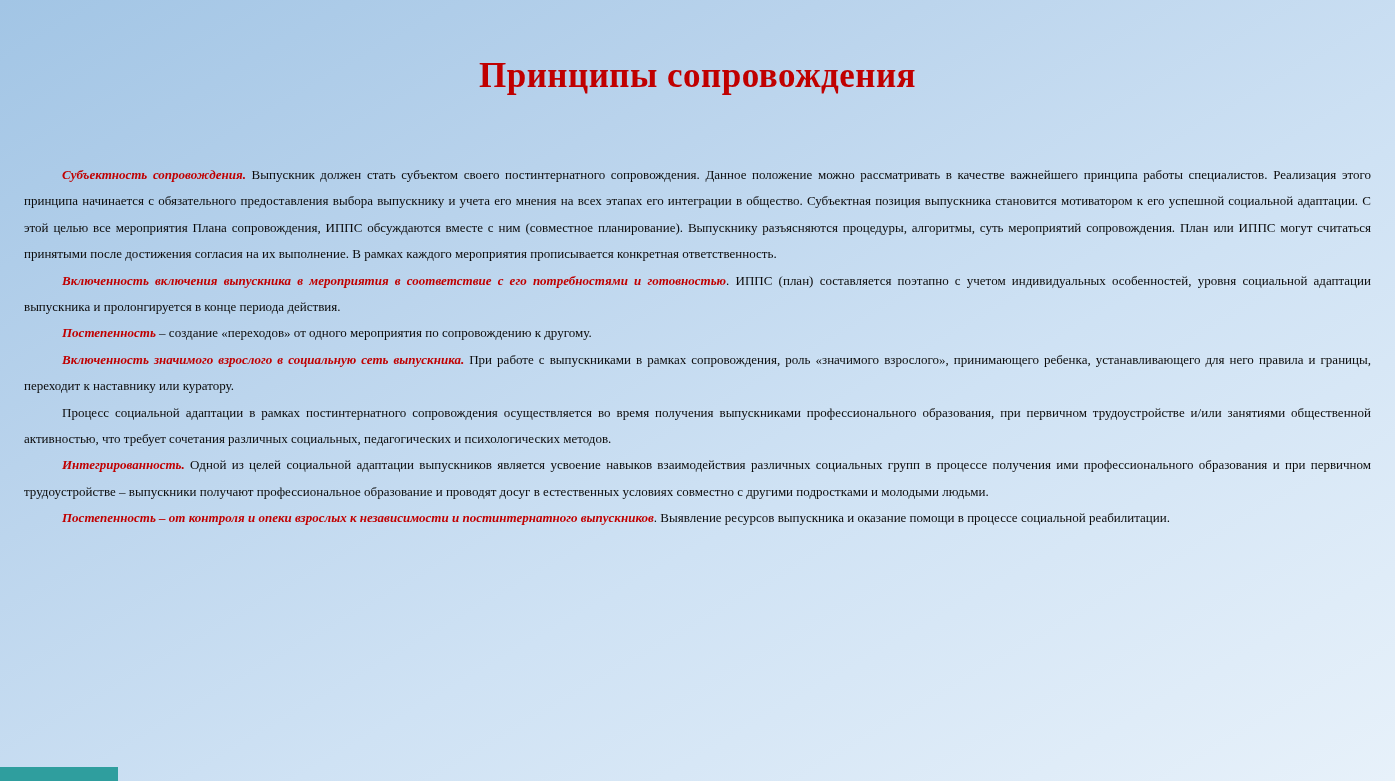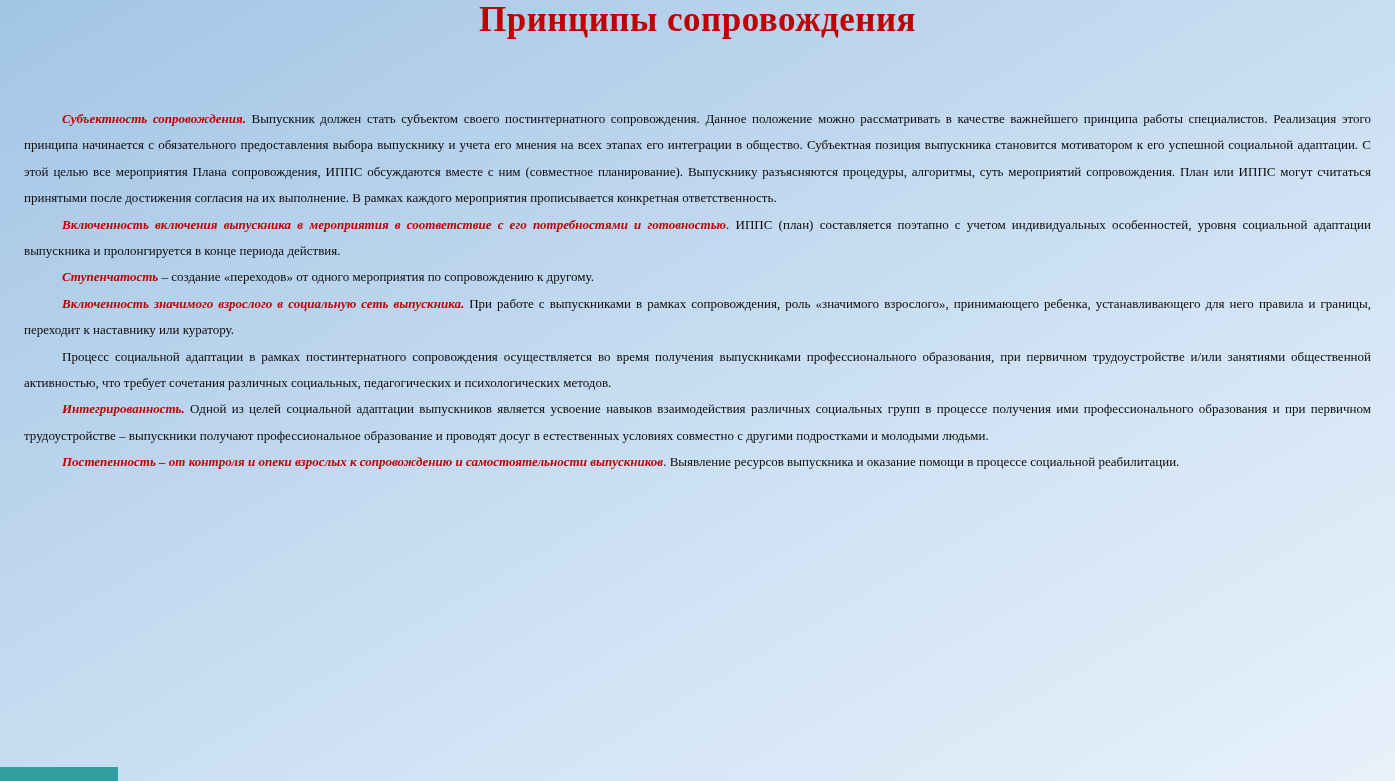--- a/index.html
+++ b/index.html
@@ -5,20 +5,21 @@
   html, body { margin: 0; padding: 0; }
   .slide {
     position: relative;
     width: 1395px;
     height: 781px;
     overflow: hidden;
     background: linear-gradient(150deg, #a2c5e5 0%, #b9d3ec 30%, #cfe2f4 60%, #e7f1fa 100%);
     font-family: "Liberation Serif", serif;
   }
   .title {
+    padding-top: 56px;
     text-align: center;
     font-size: 35px;
     font-weight: bold;
     color: var(--accent, #c00000);
     letter-spacing: 0.5px;
   }
   .content {
     margin: 66px 24px 0 24px;
     font-size: 13px;
     line-height: 26.4px;
@@ -50,30 +51,30 @@
   <div class="title">Принципы сопровождения</div>
 
   <div class="content">
     <p>
       <span class="lead">Субъектность сопровождения.</span><span> Выпускник должен стать субъектом своего постинтернатного сопровождения. Данное положение можно рассматривать в качестве важнейшего принципа работы специалистов. Реализация этого принципа начинается с обязательного предоставления выбора выпускнику и учета его мнения на всех этапах его интеграции в общество. Субъектная позиция выпускника становится мотиватором к его успешной социальной адаптации. С этой целью все мероприятия Плана сопровождения, ИППС обсуждаются вместе с ним (совместное планирование). Выпускнику разъясняются процедуры, алгоритмы, суть мероприятий сопровождения. План или ИППС могут считаться принятыми после достижения согласия на их выполнение. В рамках каждого мероприятия прописывается конкретная ответственность.</span>
     </p>
     <p>
       <span class="lead">Включенность включения выпускника в мероприятия в соответствие с его потребностями и готовностью</span><span>. ИППС (план) составляется поэтапно с учетом индивидуальных особенностей, уровня социальной адаптации выпускника и пролонгируется в конце периода действия.</span>
     </p>
     <p>
-      <span class="lead">Ступенчатость</span><span> – создание «переходов» от одного мероприятия по сопровождению к другому.</span>
+      <span class="lead">Постепенность</span><span> – создание «переходов» от одного мероприятия по сопровождению к другому.</span>
     </p>
     <p>
       <span class="lead">Включенность значимого взрослого в социальную сеть выпускника.</span><span> При работе с выпускниками в рамках сопровождения,  роль «значимого взрослого», принимающего ребенка, устанавливающего для него правила и границы, переходит к наставнику или куратору.</span>
     </p>
     <p>
       <span class="lead"></span><span>Процесс социальной адаптации в рамках постинтернатного сопровождения осуществляется во время получения выпускниками профессионального образования, при первичном трудоустройстве и/или занятиями общественной активностью, что требует сочетания различных социальных, педагогических и психологических методов.</span>
     </p>
     <p>
       <span class="lead">Интегрированность.</span><span> Одной из целей социальной адаптации выпускников является усвоение навыков взаимодействия различных социальных групп в процессе получения ими профессионального образования и при первичном трудоустройстве – выпускники получают профессиональное образование и проводят досуг в естественных условиях совместно с другими подростками и молодыми людьми.</span>
     </p>
     <p>
-      <span class="lead">Постепенность – от контроля и опеки взрослых к сопровождению и самостоятельности выпускников</span><span>.  Выявление ресурсов выпускника и оказание помощи в процессе социальной реабилитации.</span>
+      <span class="lead">Постепенность – от контроля и опеки взрослых к независимости и постинтернатного выпускников</span><span>.  Выявление ресурсов выпускника и оказание помощи в процессе социальной реабилитации.</span>
     </p>
   </div>
 
   <div class="footer-bar"></div>
 </div>
 
 </body></html>

